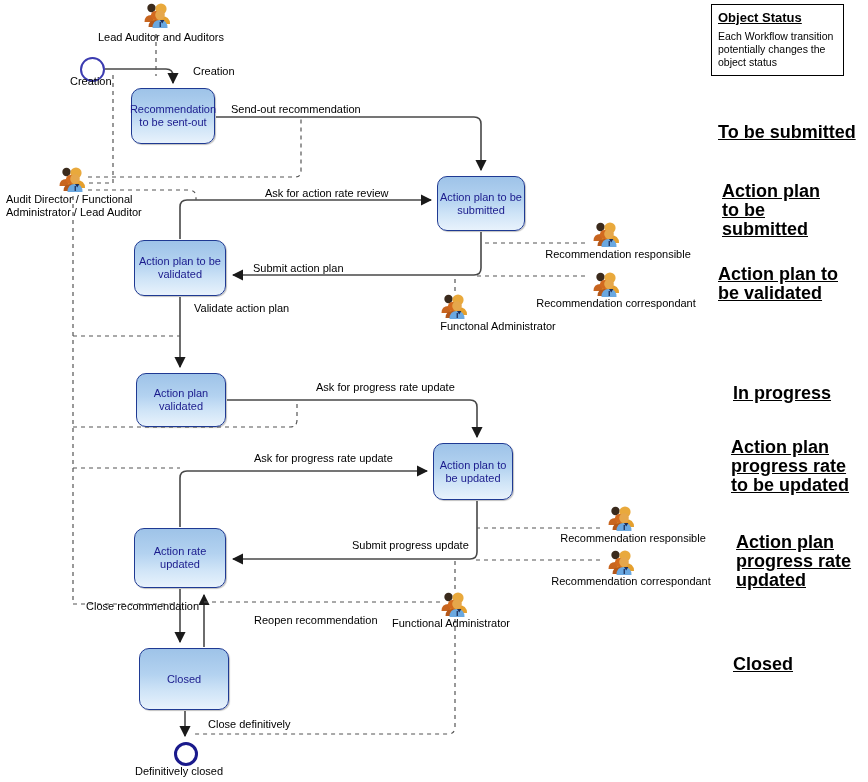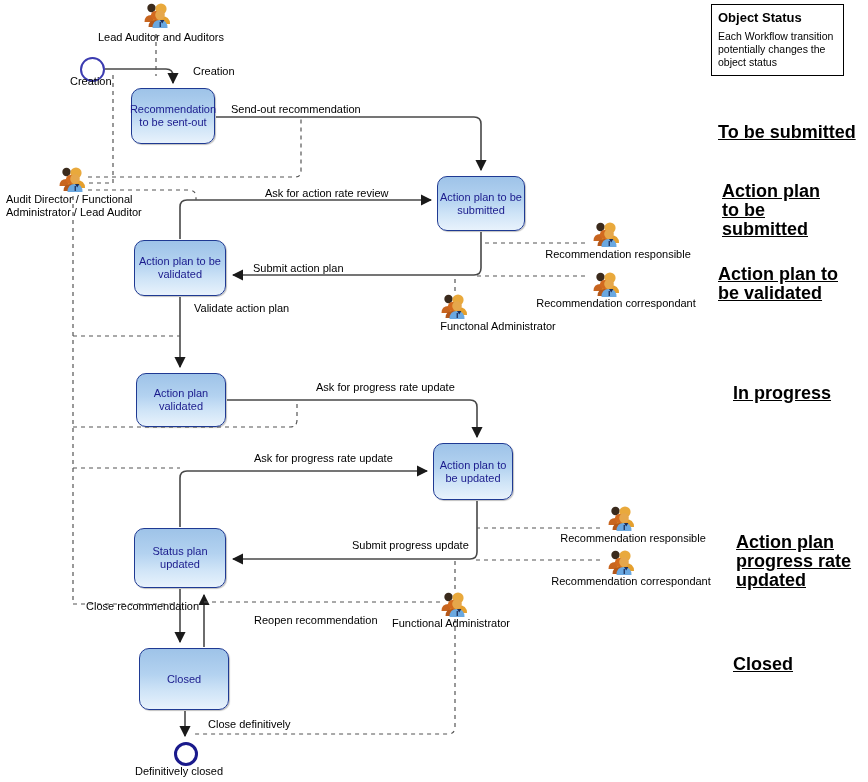--- a/index.html
+++ b/index.html
@@ -79,20 +79,21 @@
     top: 4px;
     width: 133px;
     box-sizing: border-box;
     border: 1px solid #000000;
     background: #ffffff;
     padding: 4px 6px 6px 6px;
   }
   #legend .legend-title {
     font-size: 13px;
     font-weight: bold;
+    text-decoration: underline;
     color: #000;
     line-height: 17px;
     margin-bottom: 4px;
   }
   #legend .legend-body {
     font-size: 10.5px;
     line-height: 13px;
     color: #000;
   }
 
@@ -191,21 +192,21 @@
   <div class="state" style="left:134px;top:240px;width:92px;height:56px;">
     <span>Action plan to be validated</span>
   </div>
   <div class="state" style="left:136px;top:373px;width:90px;height:54px;">
     <span>Action plan validated</span>
   </div>
   <div class="state" style="left:433px;top:443px;width:80px;height:57px;">
     <span>Action plan to be updated</span>
   </div>
   <div class="state" style="left:134px;top:528px;width:92px;height:60px;">
-    <span>Status plan updated</span>
+    <span>Action rate updated</span>
   </div>
   <div class="state" style="left:139px;top:648px;width:90px;height:62px;">
     <span>Closed</span>
   </div>
 
   <div class="terminal start" style="left:80px;top:57px;width:25px;height:25px;"></div>
   <div class="lbl" style="left:70px;top:75px;">Creation</div>
 
   <div class="terminal end" style="left:174px;top:742px;width:24px;height:24px;"></div>
   <div class="lbl" style="left:135px;top:765px;">Definitively closed</div>
@@ -347,16 +348,17 @@
       <path d="M 17 18 l 2.2 3.6 l 2.2 -3.6 z" fill="#1c2d5a"></path>
       <rect x="16.6" y="20" width="1.3" height="5" fill="#1c2d5a"></rect>
     </svg>
   </div>
   <div class="lbl" style="left:391px;top:617px;width:120px;text-align:center;">Functional Administrator</div>
 
   <div class="status" style="left:718px;top:123px;width:145px;">To be submitted</div>
   <div class="status" style="left:722px;top:182px;width:112px;">Action plan to be submitted</div>
   <div class="status" style="left:718px;top:265px;width:140px;">Action plan to be validated</div>
   <div class="status" style="left:733px;top:384px;width:110px;">In progress</div>
+  <div class="status" style="left:731px;top:438px;width:130px;">Action plan progress rate to be updated</div>
   <div class="status" style="left:736px;top:533px;width:120px;">Action plan progress rate updated</div>
   <div class="status" style="left:733px;top:655px;width:100px;">Closed</div>
 
 </div>
 
 </body></html>

